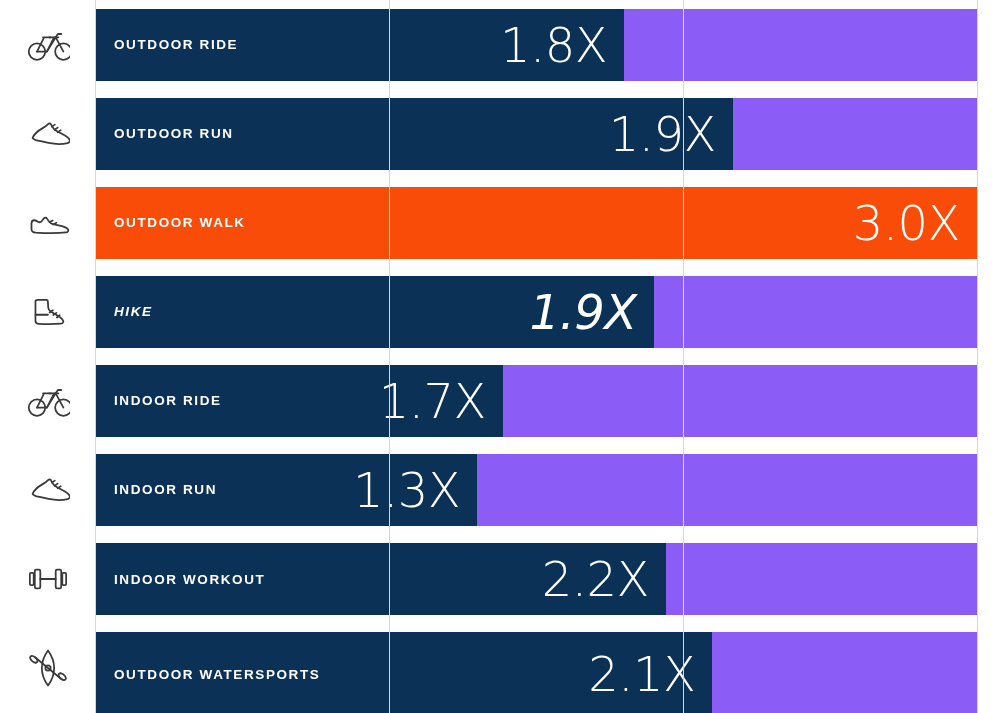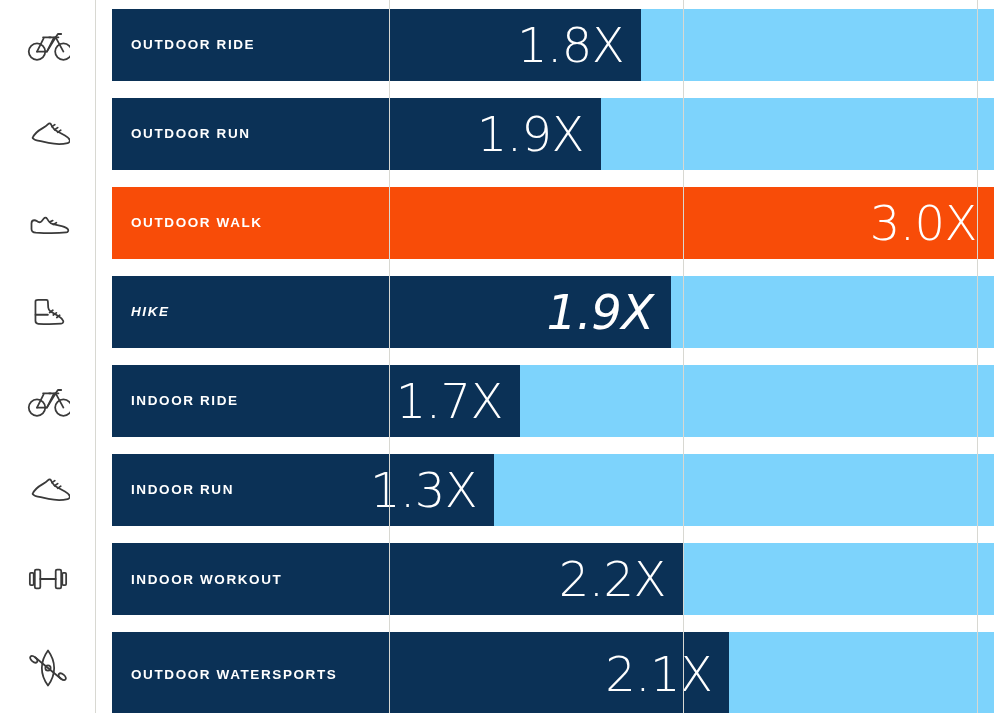--- a/index.html
+++ b/index.html
@@ -71,22 +71,21 @@
   .icon-cell svg {
     display: block;
   }
 
   .track {
     position: absolute;
     left: 95px;
     top: 0;
     width: 882px;
     height: 100%;
-    background: #7dd3fc;
-    margin-left: 17px;
+    background: #8b5cf6;
   }
 
   .bar {
     position: absolute;
     left: 0;
     top: 0;
     height: 100%;
     display: flex;
     align-items: center;
     justify-content: space-between;
@@ -138,21 +137,21 @@
           </div>
         </div>
       </div>
       <div class="row" style="top: 89.125px; height: 89.125px;">
         <div class="icon-cell">
           <svg width="44" height="44" viewBox="0 0 40 40">
             <use href="#sym-running-shoe-icon"></use>
           </svg>
         </div>
         <div class="track" style="top: 8.5625px; height: 72px;">
-          <div class="bar navy" style="width: 489px;">
+          <div class="bar navy" style="width: 638px;">
             <span class="bar-label">OUTDOOR RUN</span>
             <span class="bar-value">1.9X</span>
           </div>
         </div>
       </div>
       <div class="row" style="top: 178.25px; height: 89.125px;">
         <div class="icon-cell">
           <svg width="44" height="44" viewBox="0 0 40 40">
             <use href="#sym-walking-shoe-icon"></use>
           </svg>

